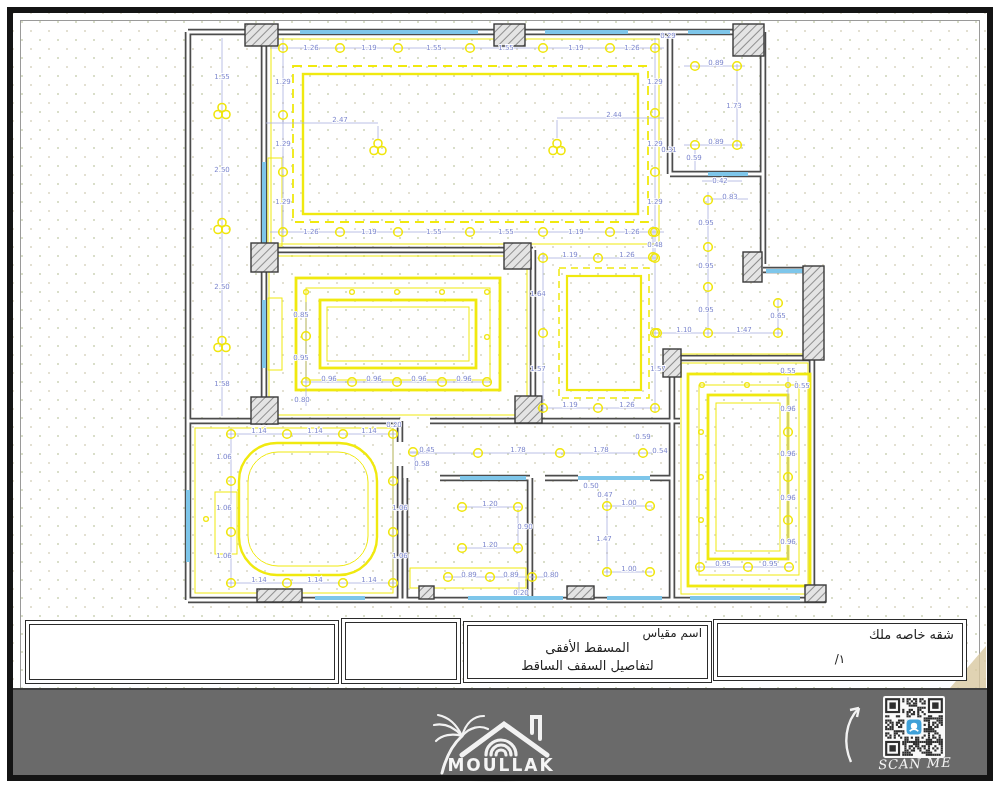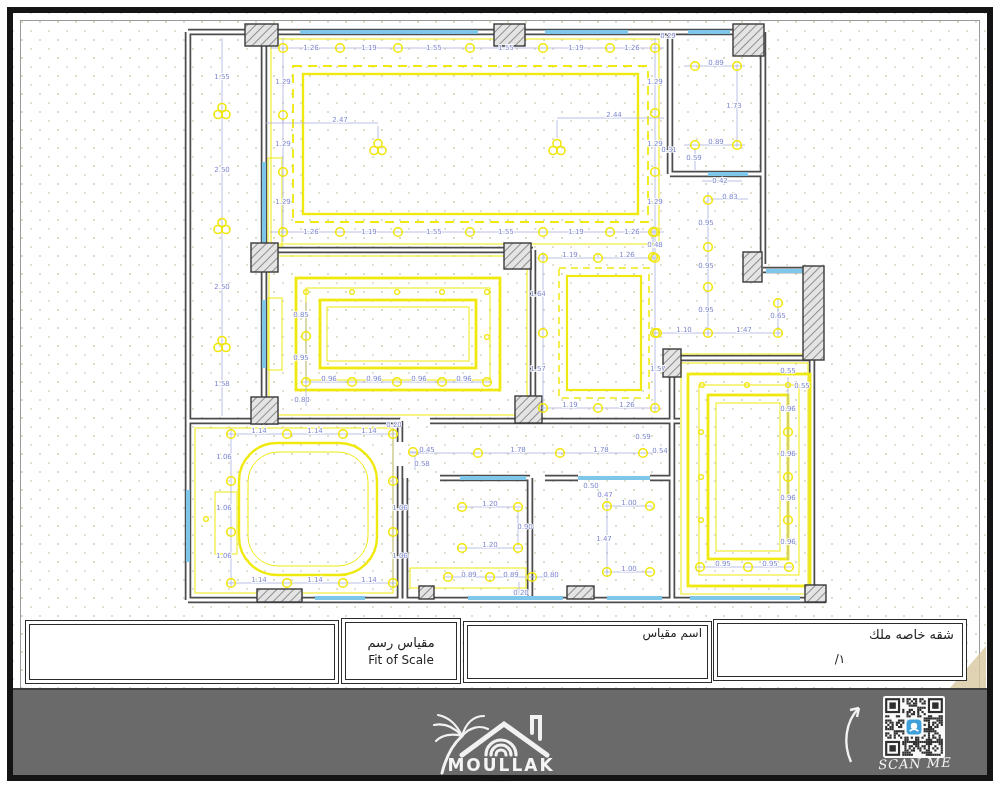--- a/index.html
+++ b/index.html
@@ -384,29 +384,29 @@
       </g>
   </svg>
 
   <div>
     <div class="tb-box" style="left:25px;top:620px;width:312px;height:62px;">
         <div class="tb-in"></div>
       </div>
 
     <div class="tb-box" style="left:341px;top:618px;width:118px;height:64px;">
       <div class="tb-in"></div>
-      <div class="tb-center">
-        <div class="ar" dir="rtl">مقياس رسم</div>
-        <div class="en">Fit of Scale</div>
-      </div>
     </div>
 
     <div class="tb-box" style="left:463px;top:621px;width:247px;height:60px;">
       <div class="tb-in"></div>
       <div class="sheet-label" dir="rtl">اسم مقياس</div>
+      <div class="tb-center" style="top:12px;">
+        <div class="ar" dir="rtl">المسقط الأفقى</div>
+        <div class="ar" dir="rtl">لتفاصيل السقف الساقط</div>
+      </div>
     </div>
 
     <div class="tb-box" style="left:713px;top:619px;width:252px;height:60px;text-decoration:underline;">
       <div class="tb-in"></div>
       <div class="owner" dir="rtl">شقه خاصه ملك</div>
       <div class="sheetnum" dir="ltr">/١</div>
     </div>
   </div>
 
   <div class="footer">

